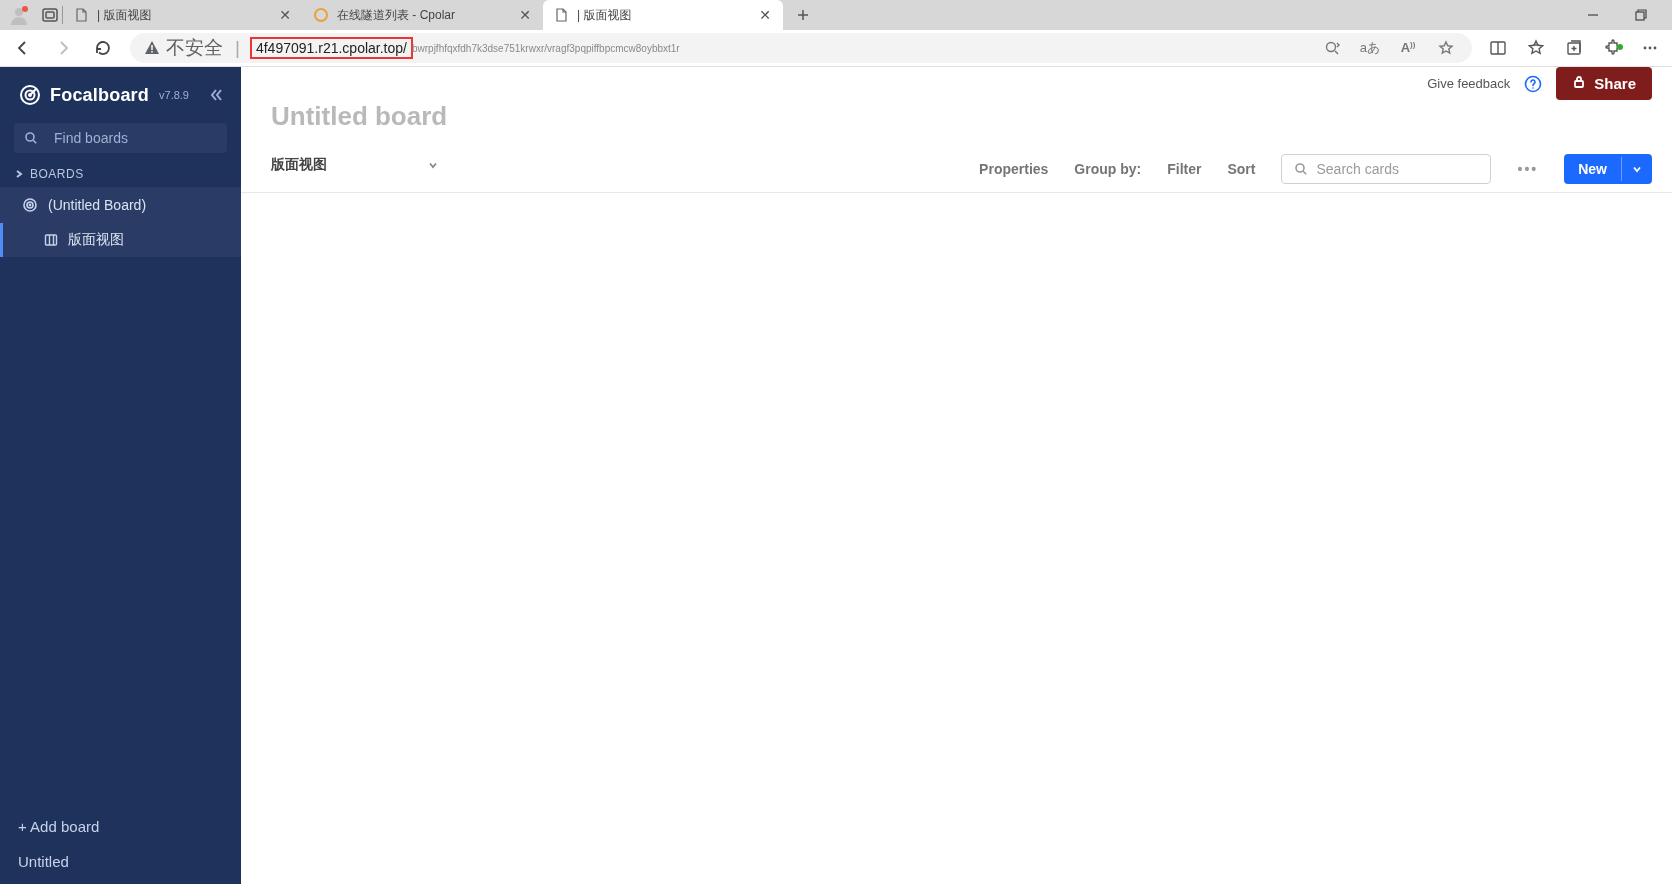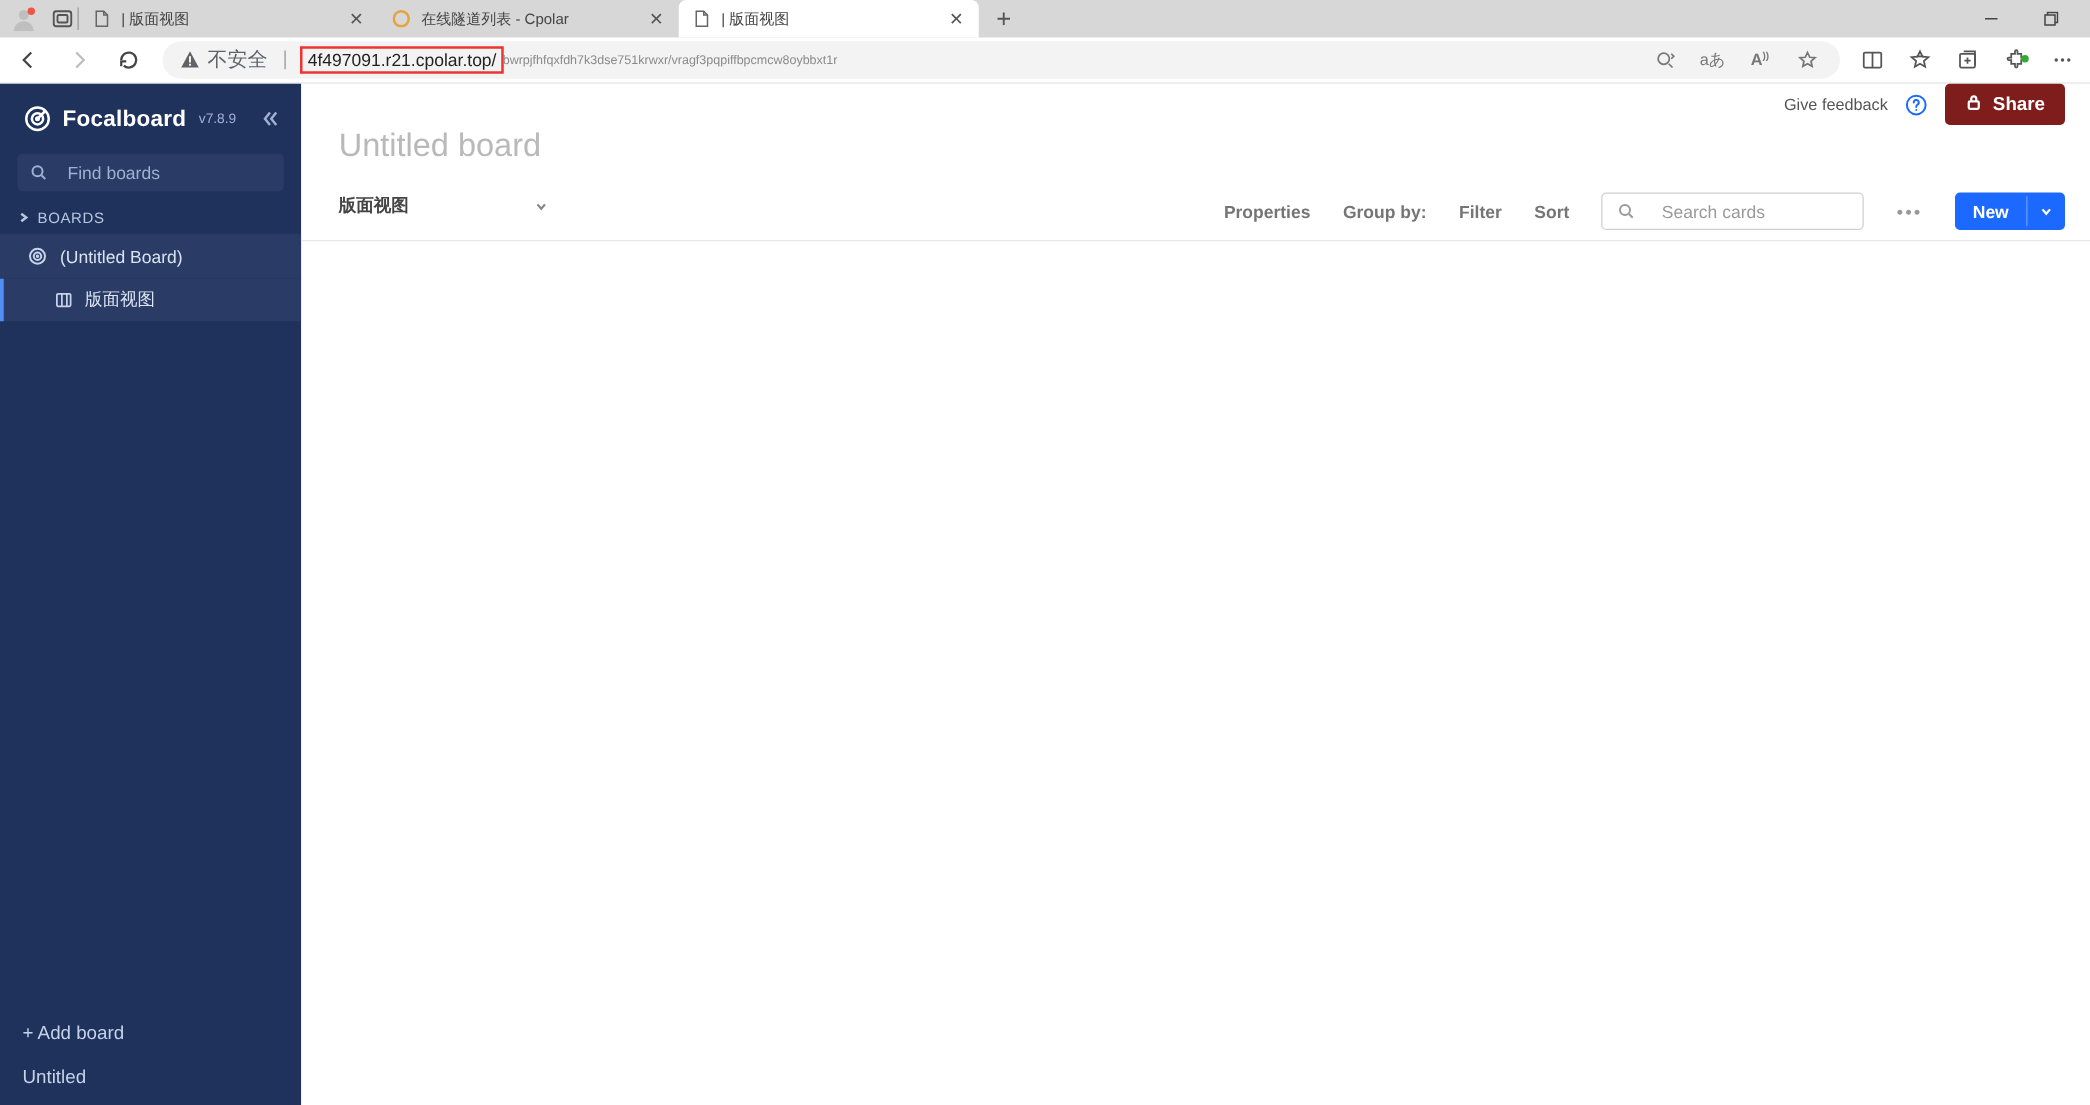--- a/index.html
+++ b/index.html
@@ -17,21 +17,21 @@
   .tab .tab-close { width: 16px; height: 16px; display: flex; align-items: center; justify-content: center; color: #555; font-size: 14px; }
   .tab-divider { width: 1px; height: 18px; background: #9a9a9a; margin: 0 0px; align-self: center; }
   .new-tab { width: 28px; height: 28px; display: flex; align-items: center; justify-content: center; color: #555; margin-left: 6px; align-self: center; }
 
   .win-controls { margin-left: auto; display: flex; gap: 18px; padding-right: 8px; color: #444; }
   .win-btn { width: 30px; height: 26px; display: flex; align-items: center; justify-content: center; }
 
   .addr-row { height: 37px; background: #ffffff; display: flex; align-items: center; padding: 0 10px; gap: 14px; border-bottom: 1px solid #e0e0e0; }
   .nav-btn { width: 26px; height: 26px; display: flex; align-items: center; justify-content: center; color: #555; }
   .addr-bar { flex: 1; height: 30px; background: #f3f3f3; border-radius: 16px; display: flex; align-items: center; padding: 0 14px; font-size: 14px; color: #666; }
-  .addr-bar .insecure { display: flex; align-items: center; gap: 6px; color: #5f6368; font-size: 16px; margin-right: 4px; }
+  .addr-bar .insecure { display: flex; align-items: center; gap: 6px; color: #5f6368; font-size: 19px; margin-right: 4px; }
   .addr-highlight { border: 2px solid #e33; padding: 1px 4px 1px 4px; color: #222; font-size: 14px; margin-right: -1px; }
   .addr-rest { color: #8a8a8a; font-size: 10px; }
   .addr-icons { display: flex; gap: 14px; margin-left: auto; color: #666; align-items:flex-end; }
   .toolbar-icons { display: flex; gap: 14px; color: #555; align-items:center; }
   .tb-icon { width: 24px; height: 24px; display:flex; align-items:center; justify-content:center; }
 
   
   .app { display: flex; height: calc(884px - 67px); }
 
   .sidebar { width: 241px; background: #1e325c; color: #dbe3f0; display: flex; flex-direction: column; font-size: 14px; }
@@ -49,27 +49,27 @@
   .board-sub { display: flex; align-items: center; gap: 10px; padding: 8px 14px 8px 44px; background: #2a3c66; position:relative;}
   .board-sub::before { content:""; position:absolute; left:0; top:0; bottom:0; width:3px; background:#4f8ef6;}
 
   .sidebar-footer { margin-top: auto; padding: 14px 18px; display:flex; flex-direction:column; gap:18px; font-size:15px; color:#c6d2ea;justify-content:flex-end;}
 
   .main { flex: 1; background: #fff; position: relative; }
   .topright { position: absolute; top: 0; right: 20px; display: flex; align-items: center; gap: 14px; }
   .feedback { color: #555; font-size: 13px; }
   .share-btn { display: flex; align-items: flex-start; gap: 8px; background: #7f1d1d; color: #fff; border-radius: 4px; padding: 8px 16px; font-weight: 600; font-size: 15px; }
 
-  .board-title { padding: 34px 0 0 30px; font-size: 26px; font-weight: 400; color: #b9b9b9; }
+  .board-title { padding: 34px 0 0 30px; font-size: 26px; font-weight: 700; color: #b9b9b9; }
 
   .controls-row { display: flex; align-items: center; padding: 22px 20px 8px 30px; gap: 26px; font-size: 14px; color: #555; border-bottom: 1px solid #e8e8e8; }
   .view-select { display:flex; align-items:center; gap: 100px; color:#444; font-weight:600; padding-bottom:8px;}
   .view-select .chev { color:#888; font-size:12px;}
   .ctrl-right { margin-left:auto; display:flex; align-items:center; gap:26px; font-weight:600; color:#757575;}
-  .search-cards { display:flex; align-items:center; gap:21px; border:1px solid #d0d0d0; border-radius:4px; padding:6px 12px; width:210px; color:#9a9a9a; font-weight:400;}
+  .search-cards { display:flex; align-items:center; gap:8px; border:1px solid #d0d0d0; border-radius:4px; padding:6px 12px; width:210px; color:#9a9a9a; font-weight:400;}
   .dots { color:#999; letter-spacing:2px;}
   .new-btn { display:flex; align-items:center; background:#1c69ff; color:#fff; border-radius:4px; overflow:hidden;}
   .new-btn .lbl { padding:7px 14px; font-weight:600; font-size:14px;}
   .new-btn .drop { padding:7px 10px; border-left:1px solid rgba(255,255,255,.35);}
 
   svg { display:block; }
 </style>
 </head>
 <body>
 

